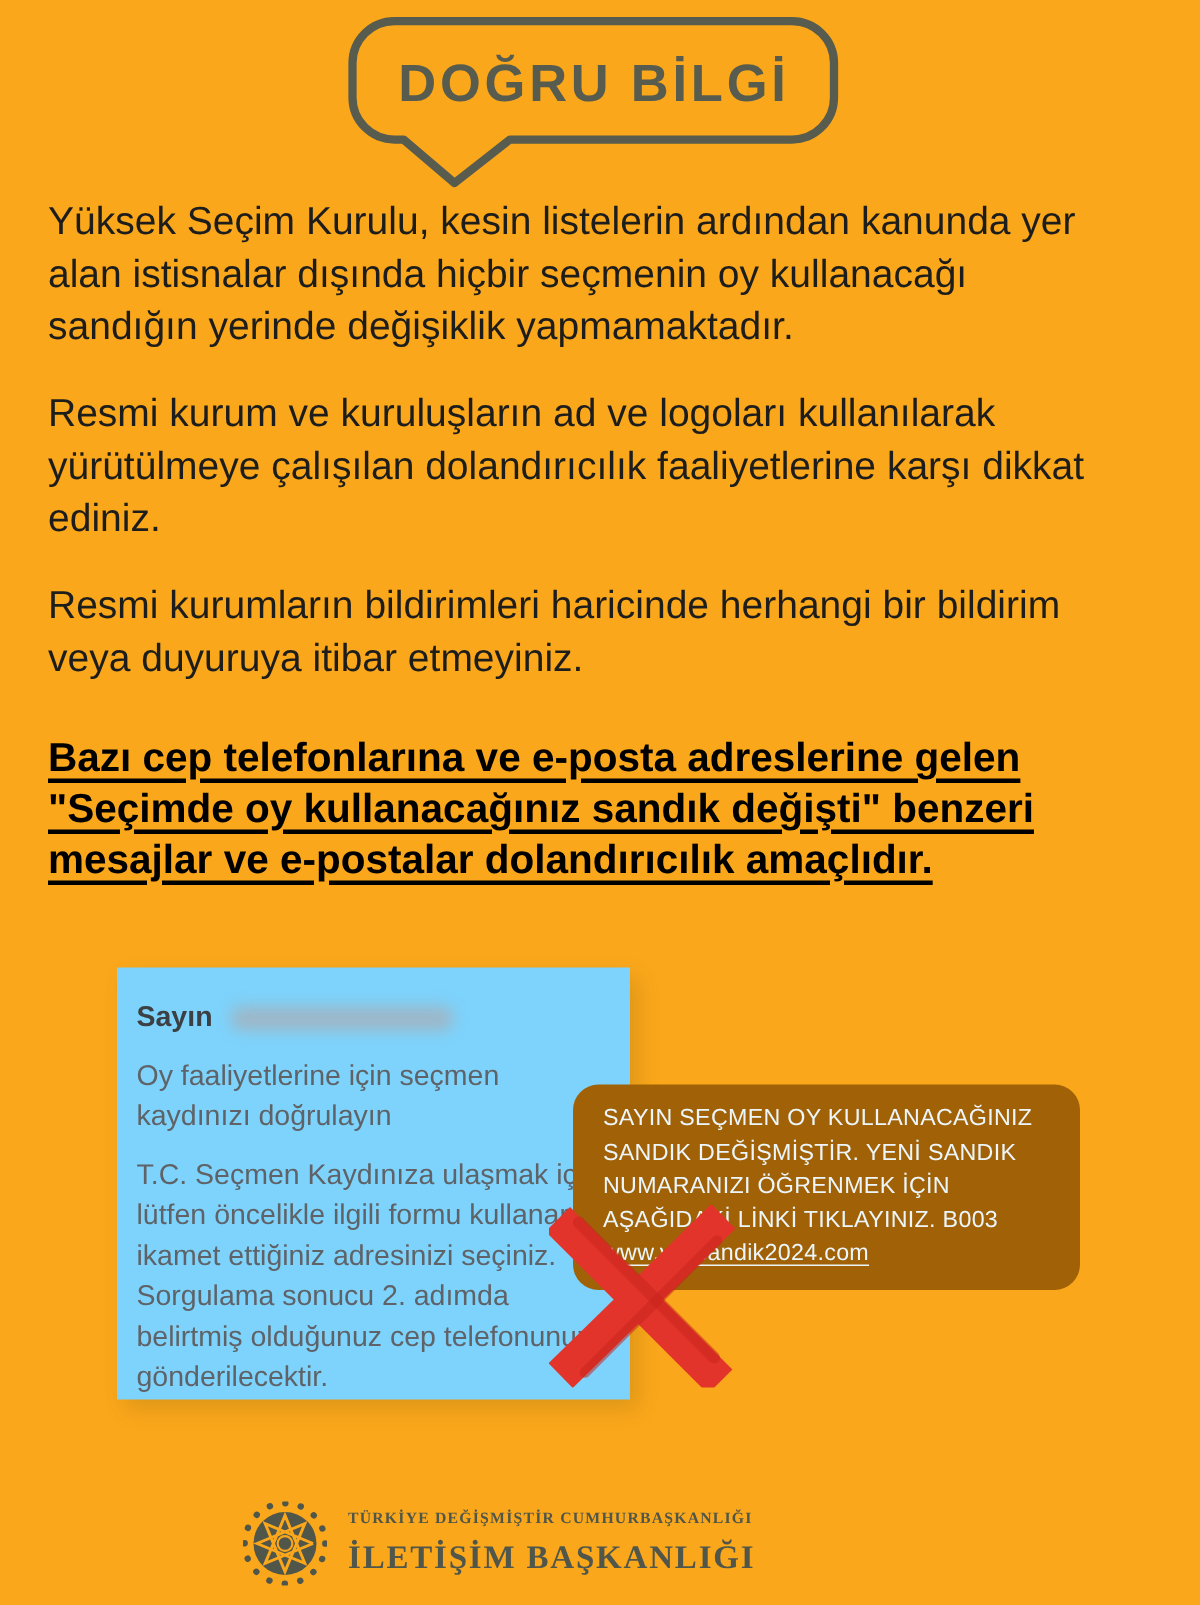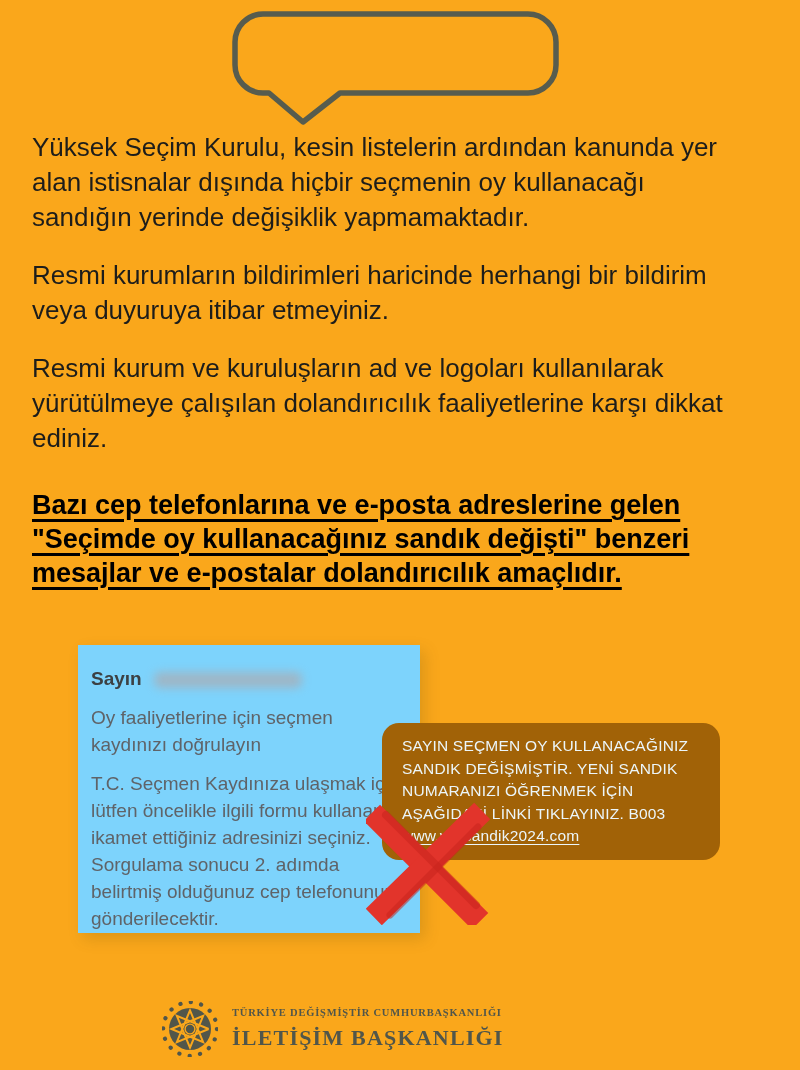--- a/index.html
+++ b/index.html
@@ -78,31 +78,32 @@
   .dmm-name { font-size: 38px; font-weight: 900; letter-spacing: 4px; line-height: 32px; transform: scaleY(0.92); transform-origin: left top; }
   .dmm-sub { font-size: 11px; letter-spacing: 0.4px; margin-top: 4px; font-weight: 700; }
 </style>
 </head>
 <body>
 
 <div class="bubble-wrap">
   <svg width="334" height="120" viewBox="0 0 334 120">
     <path d="M 32,4 H 297 A 28,28 0 0 1 325,32 V 55 A 28,28 0 0 1 297,83 H 109 L 72,112 L 38,83 H 32 A 28,28 0 0 1 4,55 V 32 A 28,28 0 0 1 32,4 Z" fill="none" stroke="#575C4E" stroke-width="5.5" stroke-linejoin="round"></path>
   </svg>
+  <div class="bubble-title">DOĞRU BİLGİ</div>
 </div>
 
 <div class="content">
   <div class="para preline">Yüksek Seçim Kurulu, kesin listelerin ardından kanunda yer
 alan istisnalar dışında hiçbir seçmenin oy kullanacağı
 sandığın yerinde değişiklik yapmamaktadır.</div>
-  <div class="para preline">Resmi kurumların bildirimleri haricinde herhangi bir bildirim
-veya duyuruya itibar etmeyiniz.</div>
   <div class="para preline">Resmi kurum ve kuruluşların ad ve logoları kullanılarak
 yürütülmeye çalışılan dolandırıcılık faaliyetlerine karşı dikkat
 ediniz.</div>
+  <div class="para preline">Resmi kurumların bildirimleri haricinde herhangi bir bildirim
+veya duyuruya itibar etmeyiniz.</div>
   <div class="warning preline">Bazı cep telefonlarına ve e-posta adreslerine gelen
 "Seçimde oy kullanacağınız sandık değişti" benzeri
 mesajlar ve e-postalar dolandırıcılık amaçlıdır.</div>
 </div>
 
 <div class="scam">
 
   <div class="email-card">
     <div class="email-greeting">
       <span>Sayın</span><span class="blur-name"></span>

